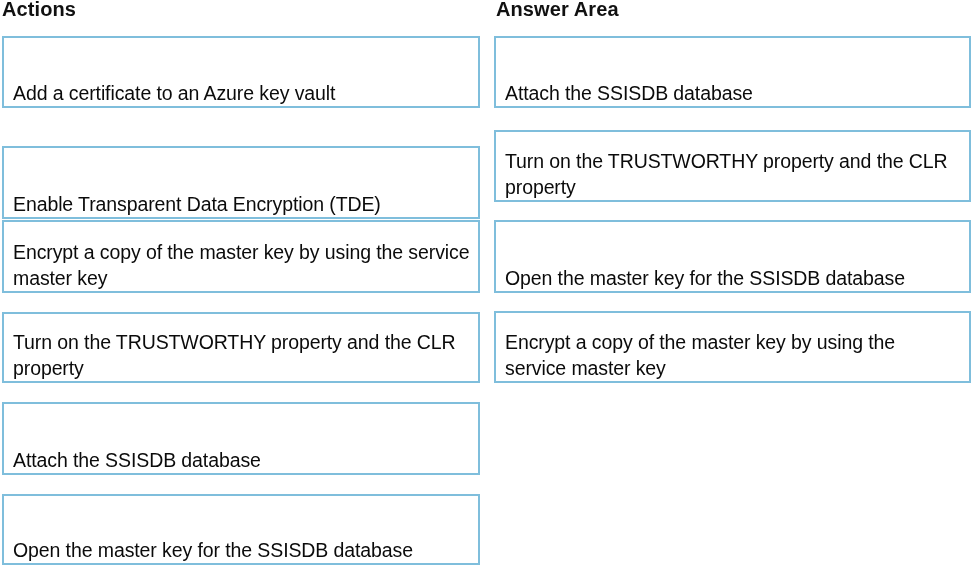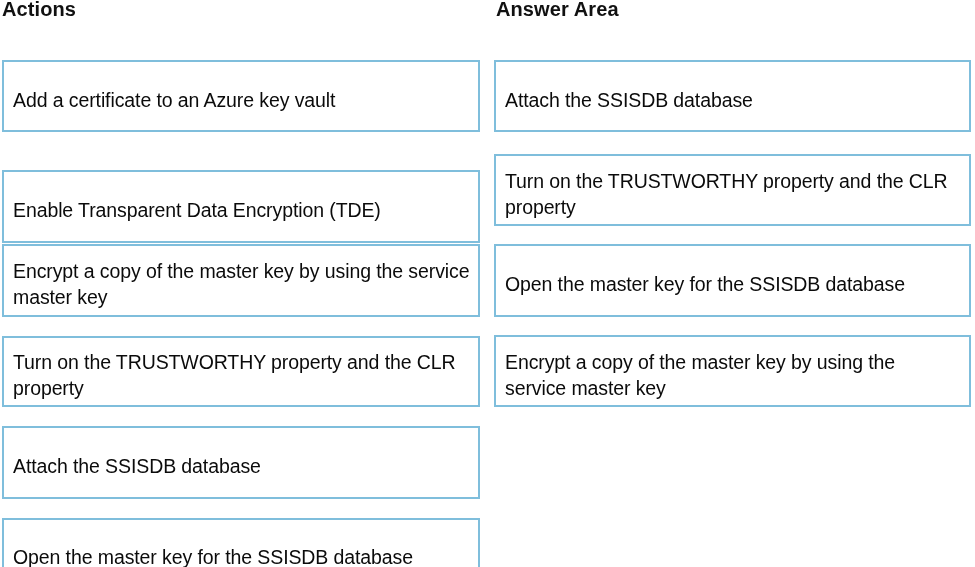--- a/index.html
+++ b/index.html
@@ -34,22 +34,21 @@
   }
   #actions-header { left: 2px;   top: -2px; }
   #answer-header  { left: 496px; top: -2px; }
 
   .card {
     position: absolute;
     box-sizing: border-box;
     background: #ffffff;
     border: 2px solid #7fbedc;
     display: flex;
-    align-items: center;
-    margin-top: 24px;
+    align-items: flex-end;
   }
   .card-text {
     display: block;
     padding: 7px 8px 0 9px;
     font-size: 19.5px;
     line-height: 26px;
     color: #0b0b0b;
     letter-spacing: -0.1px;
   }
 

